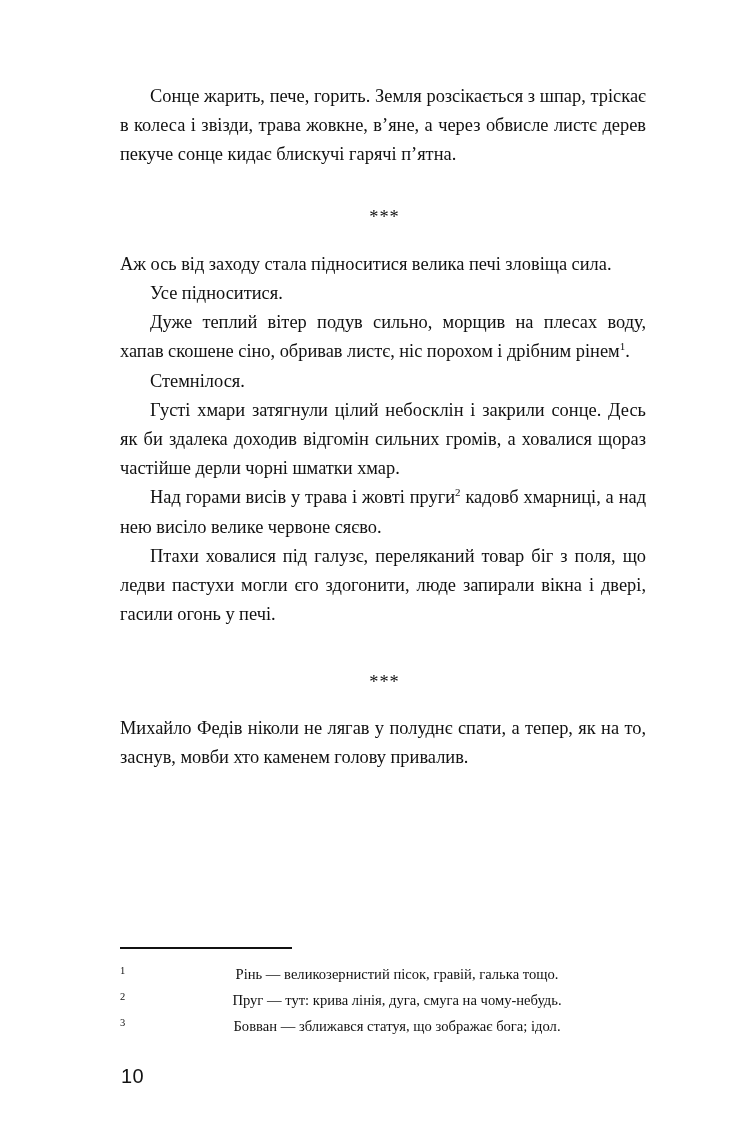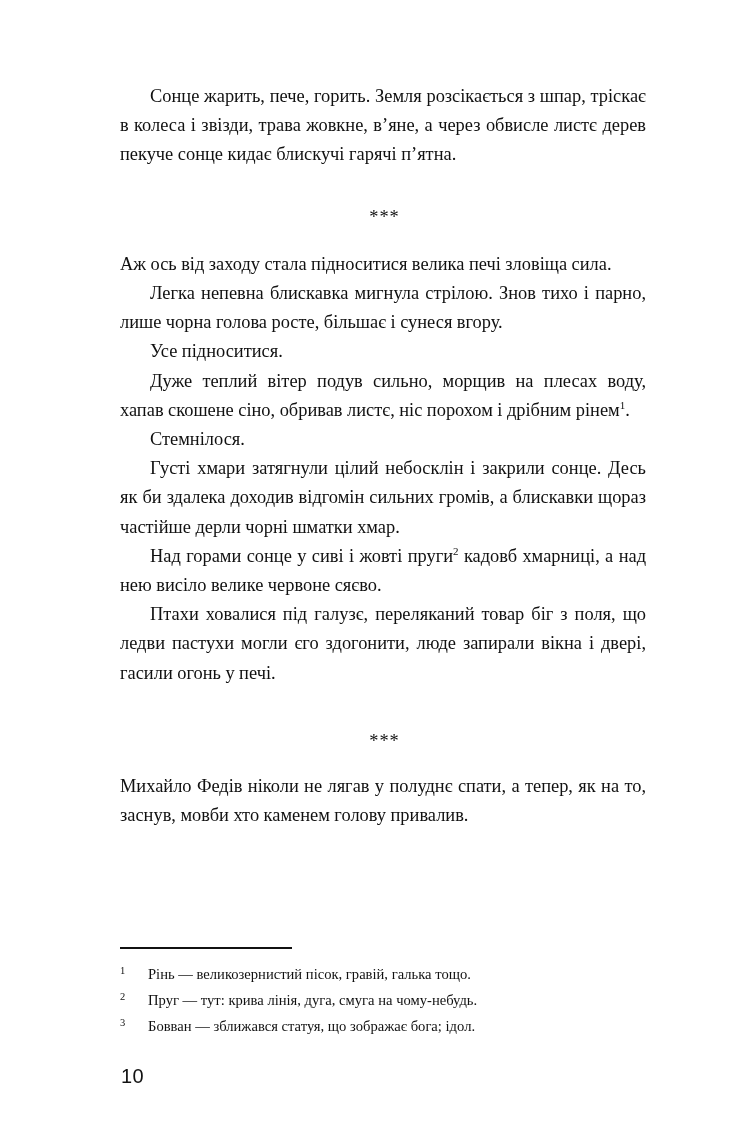--- a/index.html
+++ b/index.html
@@ -81,20 +81,21 @@
   .fn-num {
     width: 28px;
     flex: 0 0 28px;
     font-size: 10.5px;
     vertical-align: super;
     position: relative;
     top: -5px;
   }
   .fn-text {
     flex: 1;
+    text-align: center;
   }
   .page-number {
     position: absolute;
     left: 121px;
     top: 1065px;
     font-family: Liberation Sans, sans-serif;
     font-size: 20px;
     color: #111111;
     letter-spacing: 0.4px;
   }
@@ -107,31 +108,30 @@
   <div class="content">
 
     <p class="body-text indent">Сонце жарить, пече, горить. Земля розсікається з шпар, тріскає в колеса і звізди, трава жовкне, в’яне, а через обвисле листє дерев пекуче сонце кидає блискучі гарячі п’ятна.</p>
 
     <div class="spacer-sep-top"></div>
     <p class="sep">***</p>
     <div class="spacer-sep-bot"></div>
 
     <p class="body-text noindent">Аж ось від заходу стала підноситися велика печі зловіща сила.</p>
 
-    <p class="body-text indent">Легка непевна блискавка мигнула стрілою. Знов тихо і парно, лише чорна голова росте, більшає і сунеся вгору.</p>
 
     <p class="body-text indent">Усе підноситися.</p>
 
     <p class="body-text indent"><span>Дуже теплий вітер подув сильно, морщив на плесах воду, хапав скошене сіно, обривав листє, ніс порохом і дрібним рінем</span><sup class="fn">1</sup><span>.</span></p>
 
     <p class="body-text indent">Стемнілося.</p>
 
-    <p class="body-text indent">Густі хмари затягнули цілий небосклін і закрили сонце. Десь як би здалека доходив відгомін сильних громів, а блискавки щораз частійше дерли чорні шматки хмар.</p>
+    <p class="body-text indent">Густі хмари затягнули цілий небосклін і закрили сонце. Десь як би здалека доходив відгомін сильних громів, а ховалися щораз частійше дерли чорні шматки хмар.</p>
 
-    <p class="body-text indent"><span>Над горами сонце у сиві і жовті пруги</span><sup class="fn">2</sup><span> кадовб хмарниці, а над нею висіло велике червоне сяєво.</span></p>
+    <p class="body-text indent"><span>Над горами висів у трава і жовті пруги</span><sup class="fn">2</sup><span> кадовб хмарниці, а над нею висіло велике червоне сяєво.</span></p>
 
 
     <p class="body-text indent">Птахи ховалися під галузє, переляканий товар біг з поля, що ледви пастухи могли єго здогонити, люде запирали вікна і двері, гасили огонь у печі.</p>
 
     <div class="spacer-sep2-top"></div>
     <p class="sep">***</p>
     <div class="spacer-sep2-bot"></div>
 
     <p class="body-text noindent">Михайло Федів ніколи не лягав у полуднє спати, а тепер, як на то, заснув, мовби хто каменем голову привалив.</p>
 

